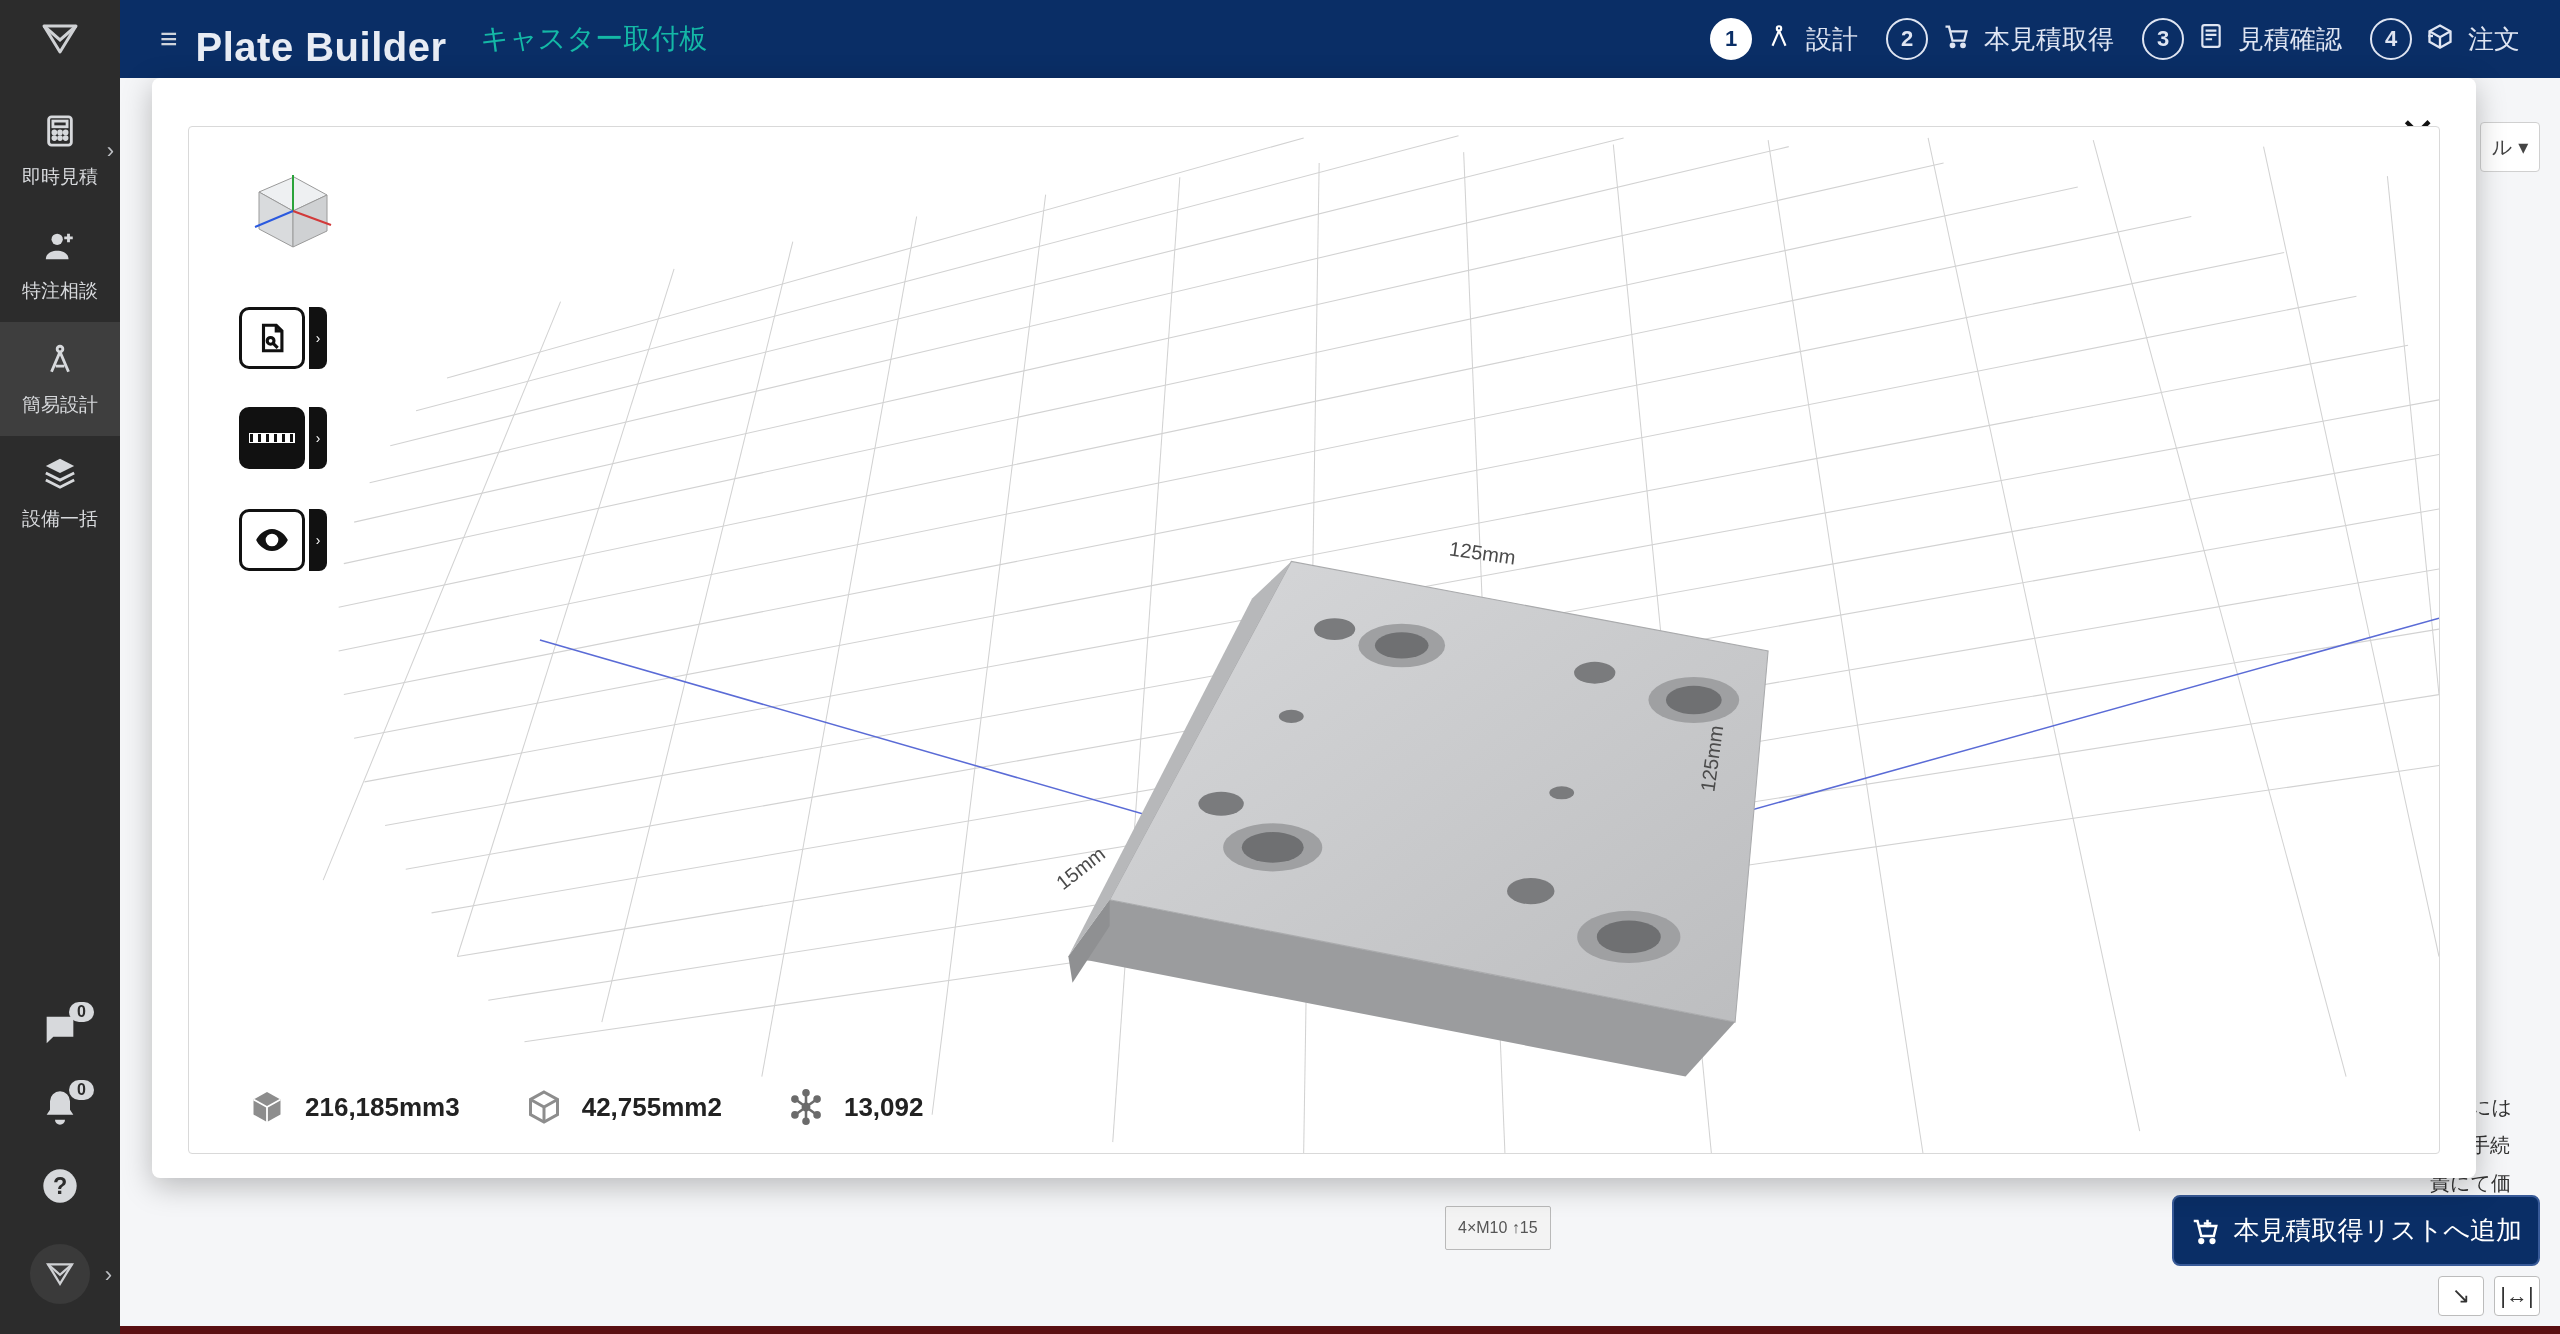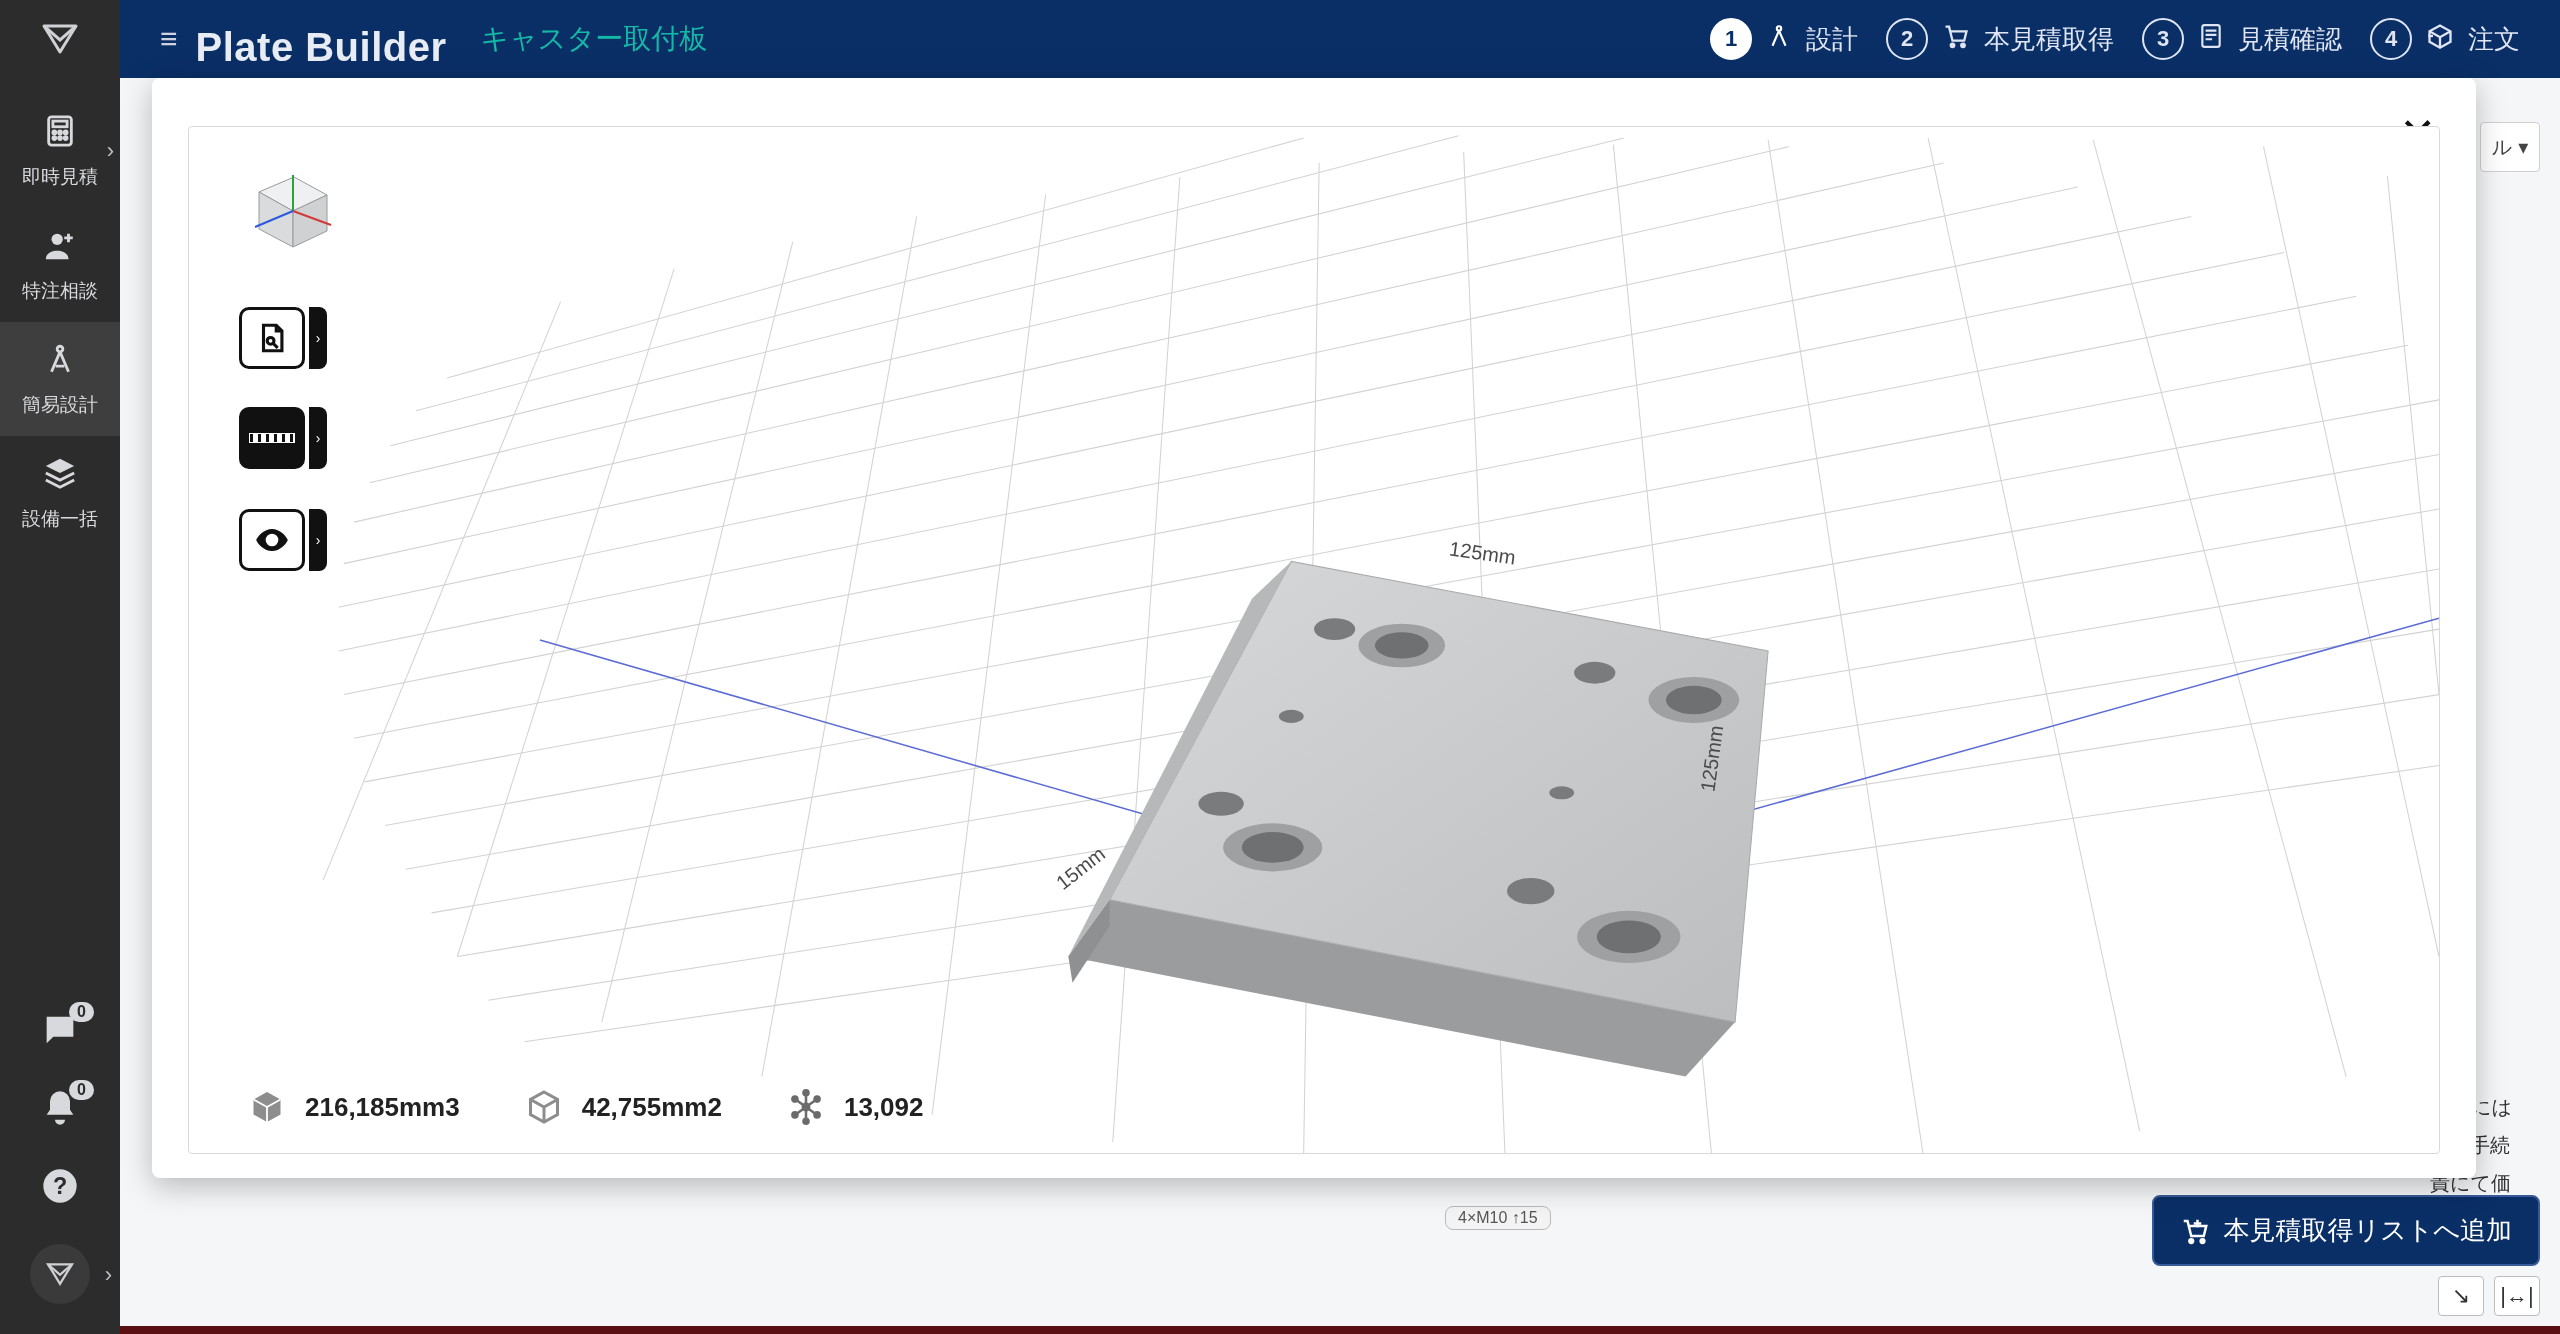--- a/index.html
+++ b/index.html
@@ -29,22 +29,22 @@
   .nav-spacer { flex:1; }
   .nav-bottom { width:100%; display:flex; flex-direction:column; align-items:center; gap:30px; padding-bottom:30px;}
   .bubble { position:relative; font-size:34px; color:#d7d9dc; }
   .badge { position:absolute; top:-8px; right:-14px; background:#d7d9dc; color:#2c2c2c; border-radius:14px; font-size:16px; padding:1px 8px; font-weight:700;}
   .brand-bottom { width:60px; height:60px; border-radius:50%; background:#3a3a3a; display:flex; align-items:center; justify-content:center;}
 
   
   .page-bg { position:absolute; left:120px; top:78px; right:0; bottom:0; background:#f5f6f8; }
   .page-bg .right-hint { position:absolute; right:20px; top:44px; width:60px; height:50px; border:1px solid #d0d0d0; background:#fff; border-radius:4px; display:flex; align-items:center; justify-content:center; font-size:20px; color:#444;}
   .page-bg .right-texts { position:absolute; right:20px; top:1010px; width:110px; color:#333; font-size:20px; text-align:left; line-height:1.9;}
-  .page-bg .bottom-chip { position:absolute; left:1325px; top:1128px; border:1px solid #b9b9b9; background:#f3f3f3; font-size:16px; color:#555; padding:2px 12px; border-radius:8px;}
-  .page-bg .add-button { position:absolute; right:20px; bottom:68px; background:#0a2e66; color:#fff; border-radius:8px; padding:16px 26px; font-size:26px; display:flex; align-items:center; gap:14px; border:2px solid #385a98;}
+  .page-bg .bottom-chip { position:absolute; left:1325px; top:1128px; border:1px solid #b9b9b9; background:#f3f3f3; font-size:16px; color:#555; padding:12px 12px; border-radius:2px;}
+  .page-bg .add-button { position:absolute; right:20px; bottom:68px; background:#0a2e66; color:#fff; border-radius:8px; padding:16px 16px; font-size:26px; display:flex; align-items:center; gap:14px; border:2px solid #385a98;}
   .page-bg .br-btns { position:absolute; right:20px; bottom:18px; display:flex; gap:10px;}
   .page-bg .sqbtn { width:46px; height:40px; border:1px solid #bcbcbc; border-radius:4px; background:#fff; display:flex; align-items:center; justify-content:center; font-size:22px; color:#333;}
   .modal { position:absolute; left:152px; right:84px; top:78px; height:1100px; background:#fff; border-radius:8px; box-shadow:0 8px 30px rgba(0,0,0,0.25); z-index:20; display:flex; flex-direction:column; padding:28px 36px 24px;}
   .modal-title { font-size:50px; font-weight:800; color:#111; }
   .close-icon { position:absolute; right:40px; top:34px; font-size:44px; cursor:pointer; color:#111; font-weight:300; line-height:1; }
 
   .viewer { position:relative; flex:1; margin-top:20px; border:1px solid #d9d9d9; border-radius:4px; overflow:hidden; background:#ffffff;}
   .viewer svg.scene { position:absolute; inset:0; width:100%; height:100%; }
 
   

